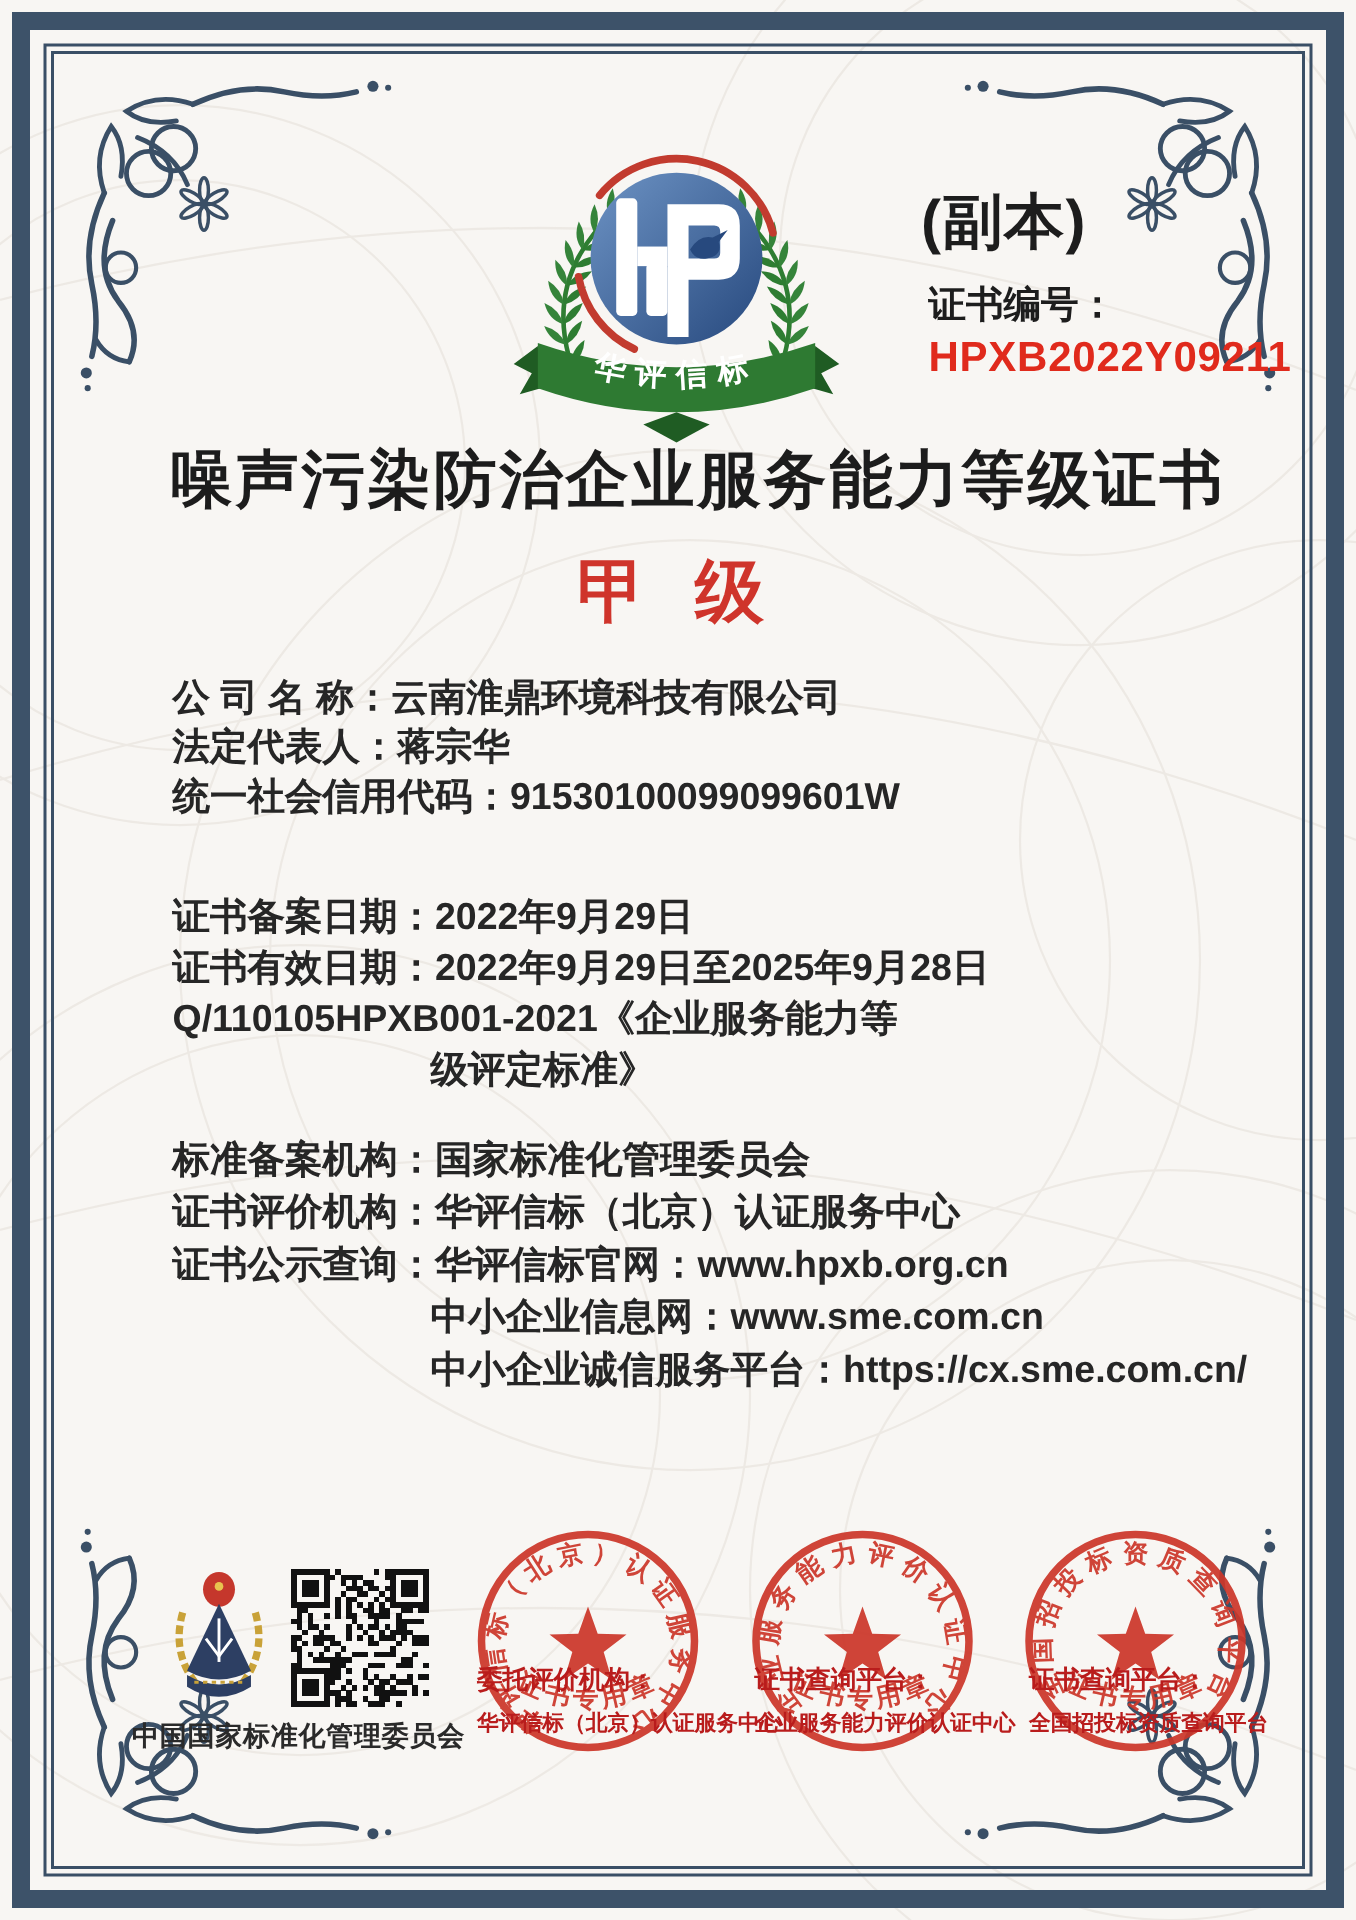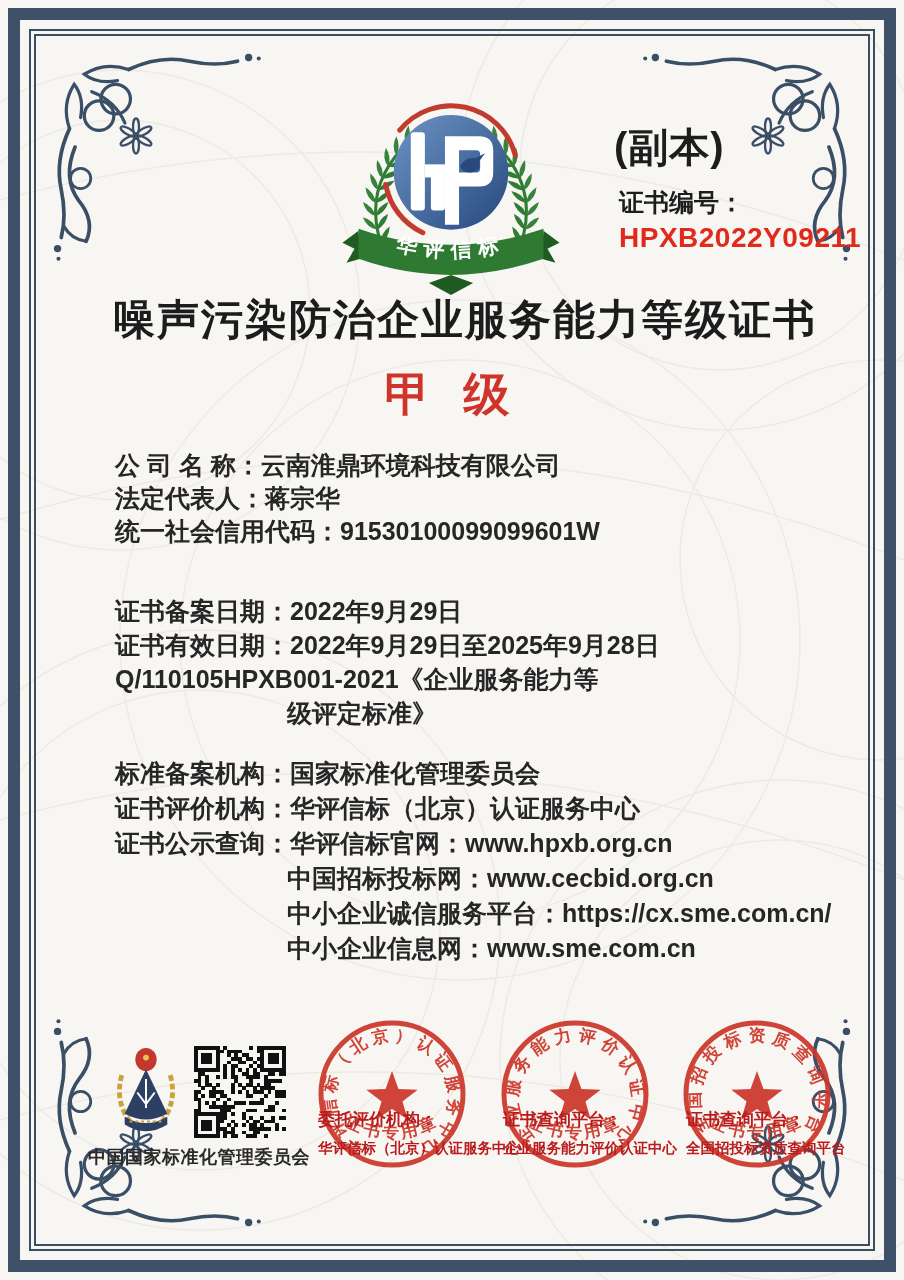--- a/index.html
+++ b/index.html
@@ -243,29 +243,28 @@
     <div class="kv">
       <span class="lab">证书评价机构：</span>
       <span class="val">华评信标（北京）认证服务中心</span>
     </div>
     <div class="kv">
       <span class="lab">证书公示查询：</span>
       <span class="val">华评信标官网：www.hpxb.org.cn</span>
     </div>
     <div class="kv">
       <span class="lab"></span>
-      <span class="val">中国招标投标网：www.cecbid.org.cn</span>
+    </div>
+    <div class="kv">
+      <span class="lab"></span>
+      <span class="val">中小企业信息网：www.sme.com.cn</span>
     </div>
     <div class="kv">
       <span class="lab"></span>
       <span class="val">中小企业诚信服务平台：https://cx.sme.com.cn/</span>
-    </div>
-    <div class="kv">
-      <span class="lab"></span>
-      <span class="val">中小企业信息网：www.sme.com.cn</span>
     </div>
   </div>
 
   <div class="authority">
     <div class="row">
       <svg width="68" height="92" viewBox="0 0 70 95">
         <path d="M10,30 Q2,58 20,80" fill="none" stroke="#c9a238" stroke-width="5" stroke-dasharray="6 3"></path>
         <path d="M60,30 Q68,58 50,80" fill="none" stroke="#c9a238" stroke-width="5" stroke-dasharray="6 3"></path>
         <ellipse cx="35" cy="14" rx="11" ry="12" fill="#c5372c"></ellipse>
         <circle cx="35" cy="12" r="3" fill="#e8c34f"></circle>

